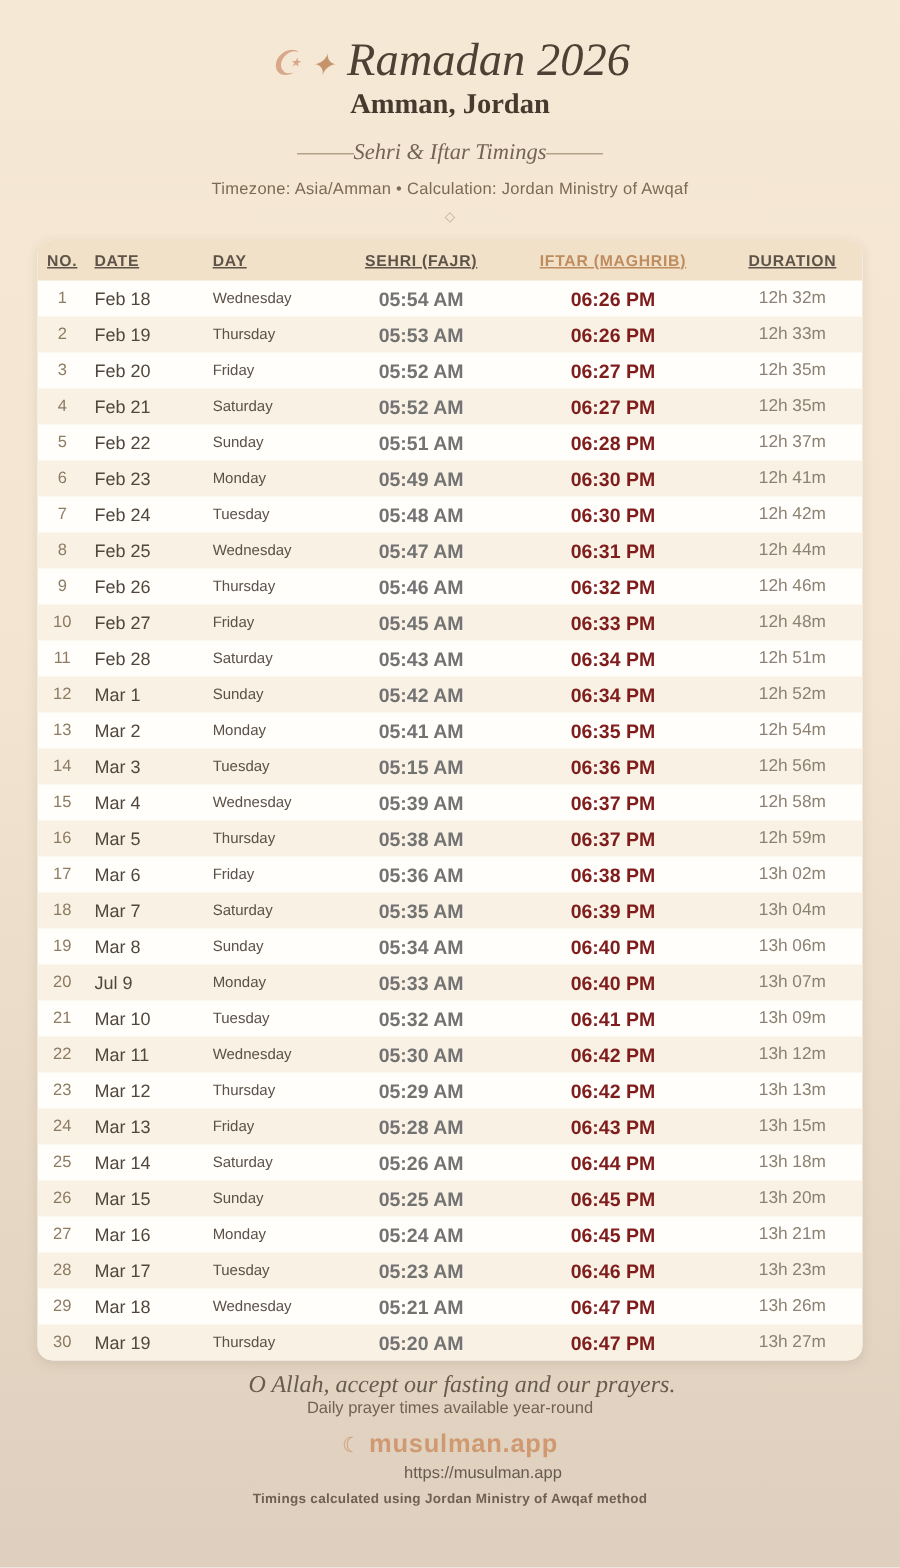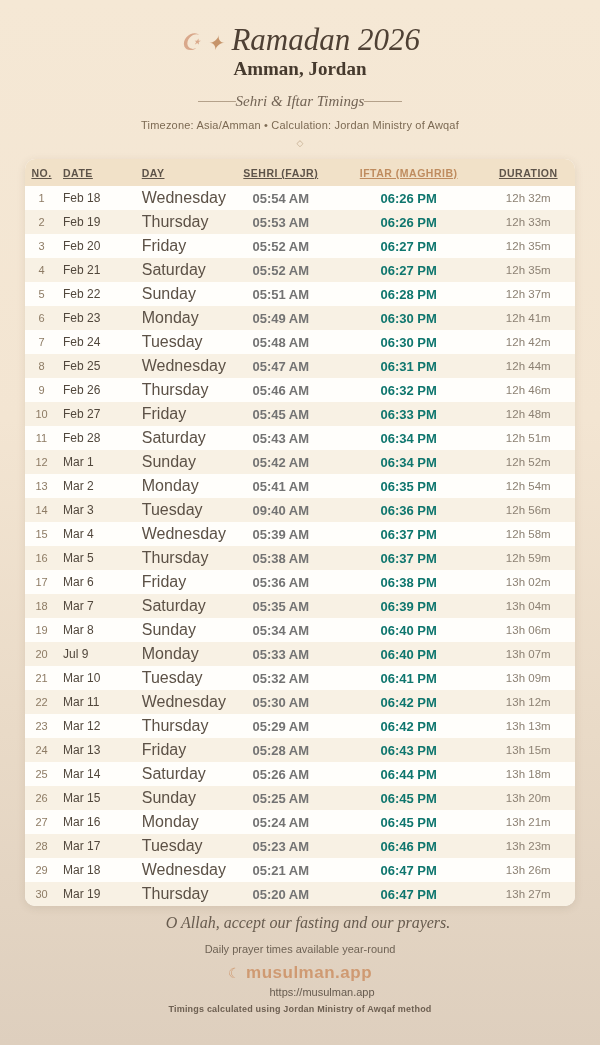--- a/index.html
+++ b/index.html
@@ -34,31 +34,31 @@
     align-items:center;
   }
   .thead { background:#f1e1c8; height:27px; }
   .thead .hcell { font-size:10.5px; font-weight:bold; color:#5d5349; letter-spacing:.5px;text-decoration:underline; }
   .thead .hcell.iftar-h { color:#bf8c5f; }
   .trow { height:24px; }
   .trow:nth-child(even) { background:#f8f1e4; }
   .cell { white-space:nowrap; }
   .c0 { text-align:center; font-size:11px; color:#8d7b64; }
   .c1 { font-size:12px; color:#51473c; padding-left:5px; }
-  .c2 { font-size:16px; color:#5c5146; padding-left:4px; }
+  .c2 { font-size:10px; color:#5c5146; padding-left:4px; }
   .c3 { text-align:center; font-size:13px; font-weight:bold; color:#737373; }
-  .c4 { text-align:center; font-size:13px; font-weight:bold; color:#0f766e; }
+  .c4 { text-align:center; font-size:13px; font-weight:bold; color:#7f1d1d; }
   .c5 { text-align:center; font-size:11.5px; color:#8c8173; }
   .h1 { padding-left:5px; } .h2 { padding-left:4px; }
   .h3,.h4,.h5 { text-align:center; }
 
   .footer { text-align:center; margin-top:8px; }
   .note { font-style:italic; font-size:11px; color:#8d8376; }
   .dua { font-family:"Liberation Serif", serif; font-style:italic; font-size:16px; color:#675b4e; margin-top:5px;padding-left:16px; }
-  .availability { font-size:11px; color:#6f6355; margin-top:11px; }
+  .availability { font-size:11px; color:#6f6355; margin-top:0; }
   .brand { font-size:17px; font-weight:bold; color:#cf9a72; margin-top:8px; letter-spacing:.5px; }
   .brand .brand-moon { font-size:14px; font-weight:normal; margin-right:5px; }
   .url { font-size:11px; color:#665b4f; margin-top:3px;padding-left:44px; }
   .method { font-size:9px; font-weight:bold; color:#6e6052; margin-top:6px; letter-spacing:.2px; }
 </style>
 </head>
 <body>
 
 <div class="header">
   <div class="title-line">
@@ -185,21 +185,21 @@
         <div class="cell c1">Mar 2</div>
         <div class="cell c2">Monday</div>
         <div class="cell c3">05:41 AM</div>
         <div class="cell c4">06:35 PM</div>
         <div class="cell c5">12h 54m</div>
       </div>
       <div class="trow">
         <div class="cell c0">14</div>
         <div class="cell c1">Mar 3</div>
         <div class="cell c2">Tuesday</div>
-        <div class="cell c3">09:40 AM</div>
+        <div class="cell c3">05:15 AM</div>
         <div class="cell c4">06:36 PM</div>
         <div class="cell c5">12h 56m</div>
       </div>
       <div class="trow">
         <div class="cell c0">15</div>
         <div class="cell c1">Mar 4</div>
         <div class="cell c2">Wednesday</div>
         <div class="cell c3">05:39 AM</div>
         <div class="cell c4">06:37 PM</div>
         <div class="cell c5">12h 58m</div>

